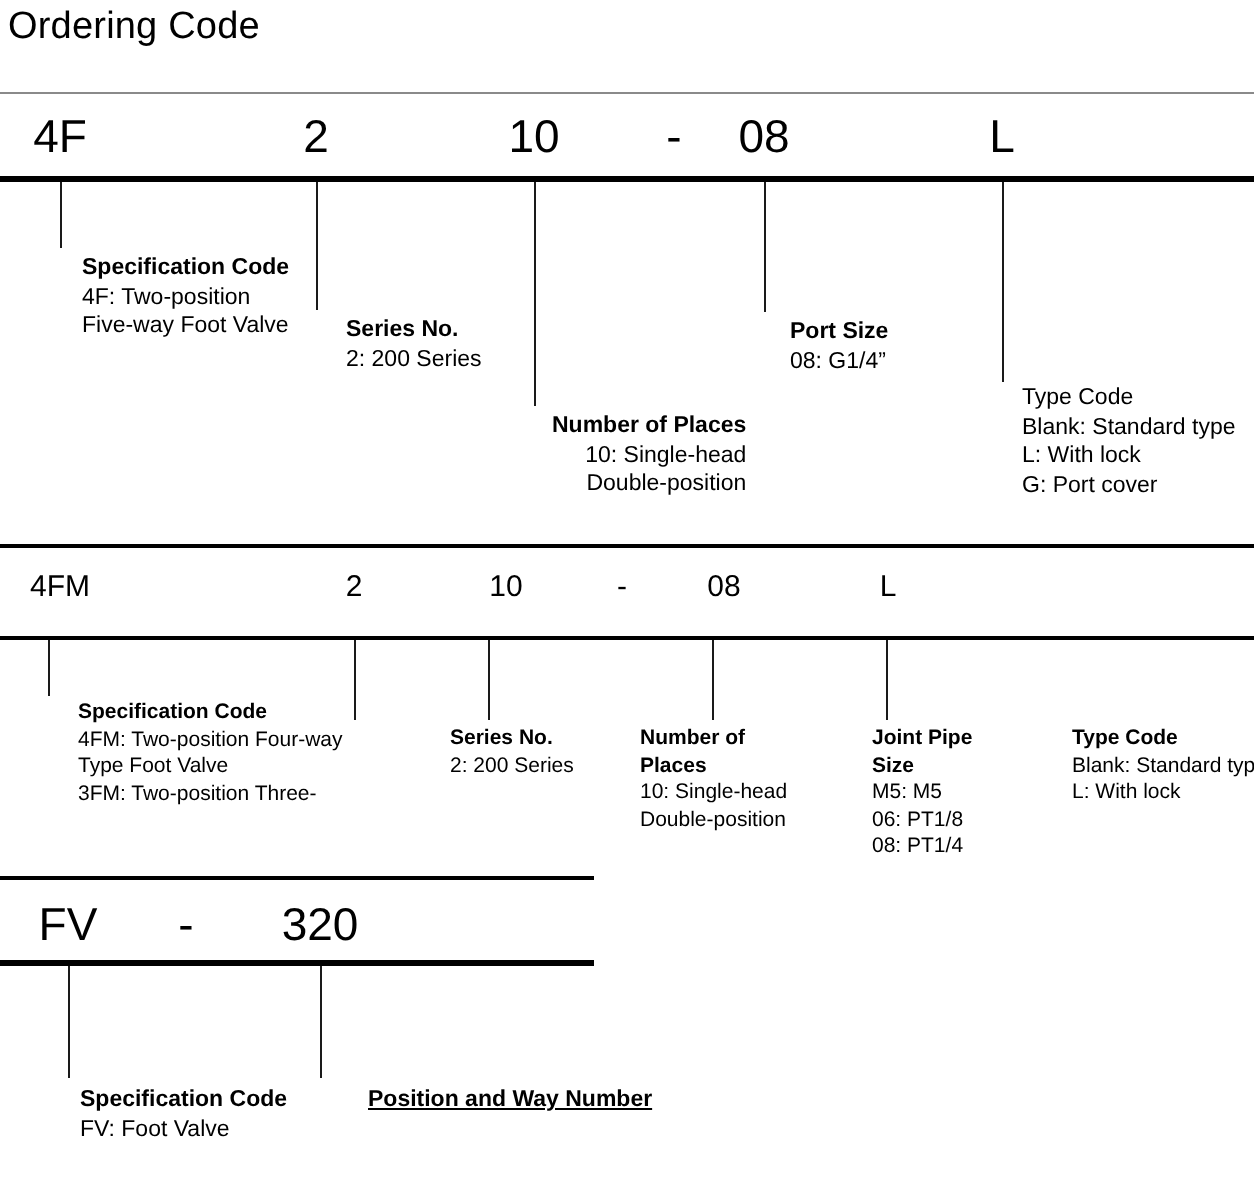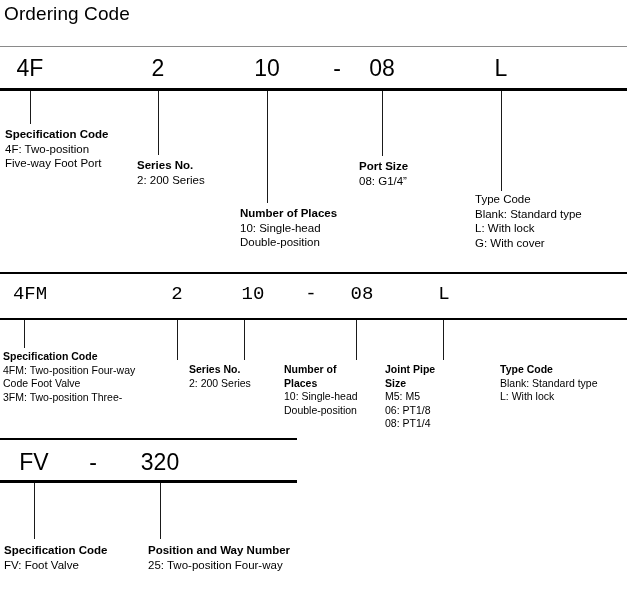--- a/index.html
+++ b/index.html
@@ -58,33 +58,34 @@
   }
   .code-cell {
     position: absolute;
     top: 0;
     transform: translateX(-50%);
     font-weight: 400;
     white-space: nowrap;
     text-align: center;
   }
   .code-big .code-cell { font-size: 23px; line-height: 30px; }
-  .code-mid .code-cell { font-size: 19px; line-height: 26px; font-family: Liberation Mono, monospace; }
+  .code-mid .code-cell { font-size: 15px; line-height: 26px; }
 
   
   .leader {
     position: absolute;
     width: 1px;
     background: #1a1a1a;
   }
 
   
   .note {
     position: absolute;
     white-space: nowrap;
+    margin-left: 36px;
   }
   .note .hd {
     font-weight: bold;
     display: block;
   }
   .note .ln {
     display: block;
     font-weight: 400;
   }
   .note .hd-plain {
@@ -121,44 +122,44 @@
 
     <div class="leader" style="left:30px;  top:91px; height:33px;"></div>
     <div class="leader" style="left:158px; top:91px; height:64px;"></div>
     <div class="leader" style="left:267px; top:91px; height:112px;"></div>
     <div class="leader" style="left:382px; top:91px; height:65px;"></div>
     <div class="leader" style="left:501px; top:91px; height:100px;"></div>
 
     <div class="note" style="left:5px; top:127px;">
       <span class="hd">Specification Code</span>
       <span class="ln">4F: Two-position</span>
-      <span class="ln">Five-way Foot Port</span>
+      <span class="ln">Five-way Foot Valve</span>
     </div>
 
     <div class="note" style="left:137px; top:158px;">
       <span class="hd">Series No.</span>
       <span class="ln">2: 200 Series</span>
     </div>
 
-    <div class="note" style="left:240px; top:206px;">
+    <div class="note" style="left:240px; top:206px;text-align:right;">
       <span class="hd">Number of Places</span>
       <span class="ln">10: Single-head</span>
       <span class="ln">Double-position</span>
     </div>
 
     <div class="note" style="left:359px; top:159px;">
       <span class="hd">Port Size</span>
       <span class="ln">08: G1/4”</span>
     </div>
 
     <div class="note" style="left:475px; top:192px;">
       <span class="hd-plain">Type Code</span>
       <span class="ln">Blank: Standard type</span>
       <span class="ln">L: With lock</span>
-      <span class="ln">G: With cover</span>
+      <span class="ln">G: Port cover</span>
     </div>
   </div>
 
   <div class="sec2">
 
     <div class="rule rule-med" style="top:272px; width:627px;"></div>
 
     <div class="code-row code-mid" style="top:281px;">
       <span class="code-cell" style="left:30px;">4FM</span>
       <span class="code-cell" style="left:177px;">2</span>
@@ -172,37 +173,37 @@
 
     <div class="leader" style="left:24px;  top:320px; height:28px;"></div>
     <div class="leader" style="left:177px; top:320px; height:40px;"></div>
     <div class="leader" style="left:244px; top:320px; height:40px;"></div>
     <div class="leader" style="left:356px; top:320px; height:40px;"></div>
     <div class="leader" style="left:443px; top:320px; height:40px;"></div>
 
     <div class="note" style="left:3px; top:350px;">
       <span class="hd">Specification Code</span>
       <span class="ln">4FM: Two-position Four-way</span>
-      <span class="ln">Code Foot Valve</span>
+      <span class="ln">Type Foot Valve</span>
       <span class="ln">3FM: Two-position Three-</span>
     </div>
 
     <div class="note" style="left:189px; top:363px;">
       <span class="hd">Series No.</span>
       <span class="ln">2: 200 Series</span>
     </div>
 
     <div class="note" style="left:284px; top:363px;">
       <span class="hd">Number of</span>
       <span class="hd">Places</span>
       <span class="ln">10: Single-head</span>
       <span class="ln">Double-position</span>
     </div>
 
-    <div class="note" style="left:385px; top:363px;">
+    <div class="note" style="left:400px; top:363px;">
       <span class="hd">Joint Pipe</span>
       <span class="hd">Size</span>
       <span class="ln">M5: M5</span>
       <span class="ln">06: PT1/8</span>
       <span class="ln">08: PT1/4</span>
     </div>
 
     <div class="note" style="left:500px; top:363px;">
       <span class="hd">Type Code</span>
       <span class="ln">Blank: Standard type</span>
@@ -223,19 +224,18 @@
     <div class="rule rule-thick" style="top:480px; width:297px;"></div>
 
     <div class="leader" style="left:34px;  top:483px; height:56px;"></div>
     <div class="leader" style="left:160px; top:483px; height:56px;"></div>
 
     <div class="note" style="left:4px; top:543px;">
       <span class="hd">Specification Code</span>
       <span class="ln">FV: Foot Valve</span>
     </div>
 
-    <div class="note" style="left:148px; top:543px;">
+    <div class="note" style="left:148px; top:543px;text-decoration:underline;">
       <span class="hd">Position and Way Number</span>
-      <span class="ln">25: Two-position Four-way</span>
     </div>
   </div>
 
 </div>
 
 </body></html>

